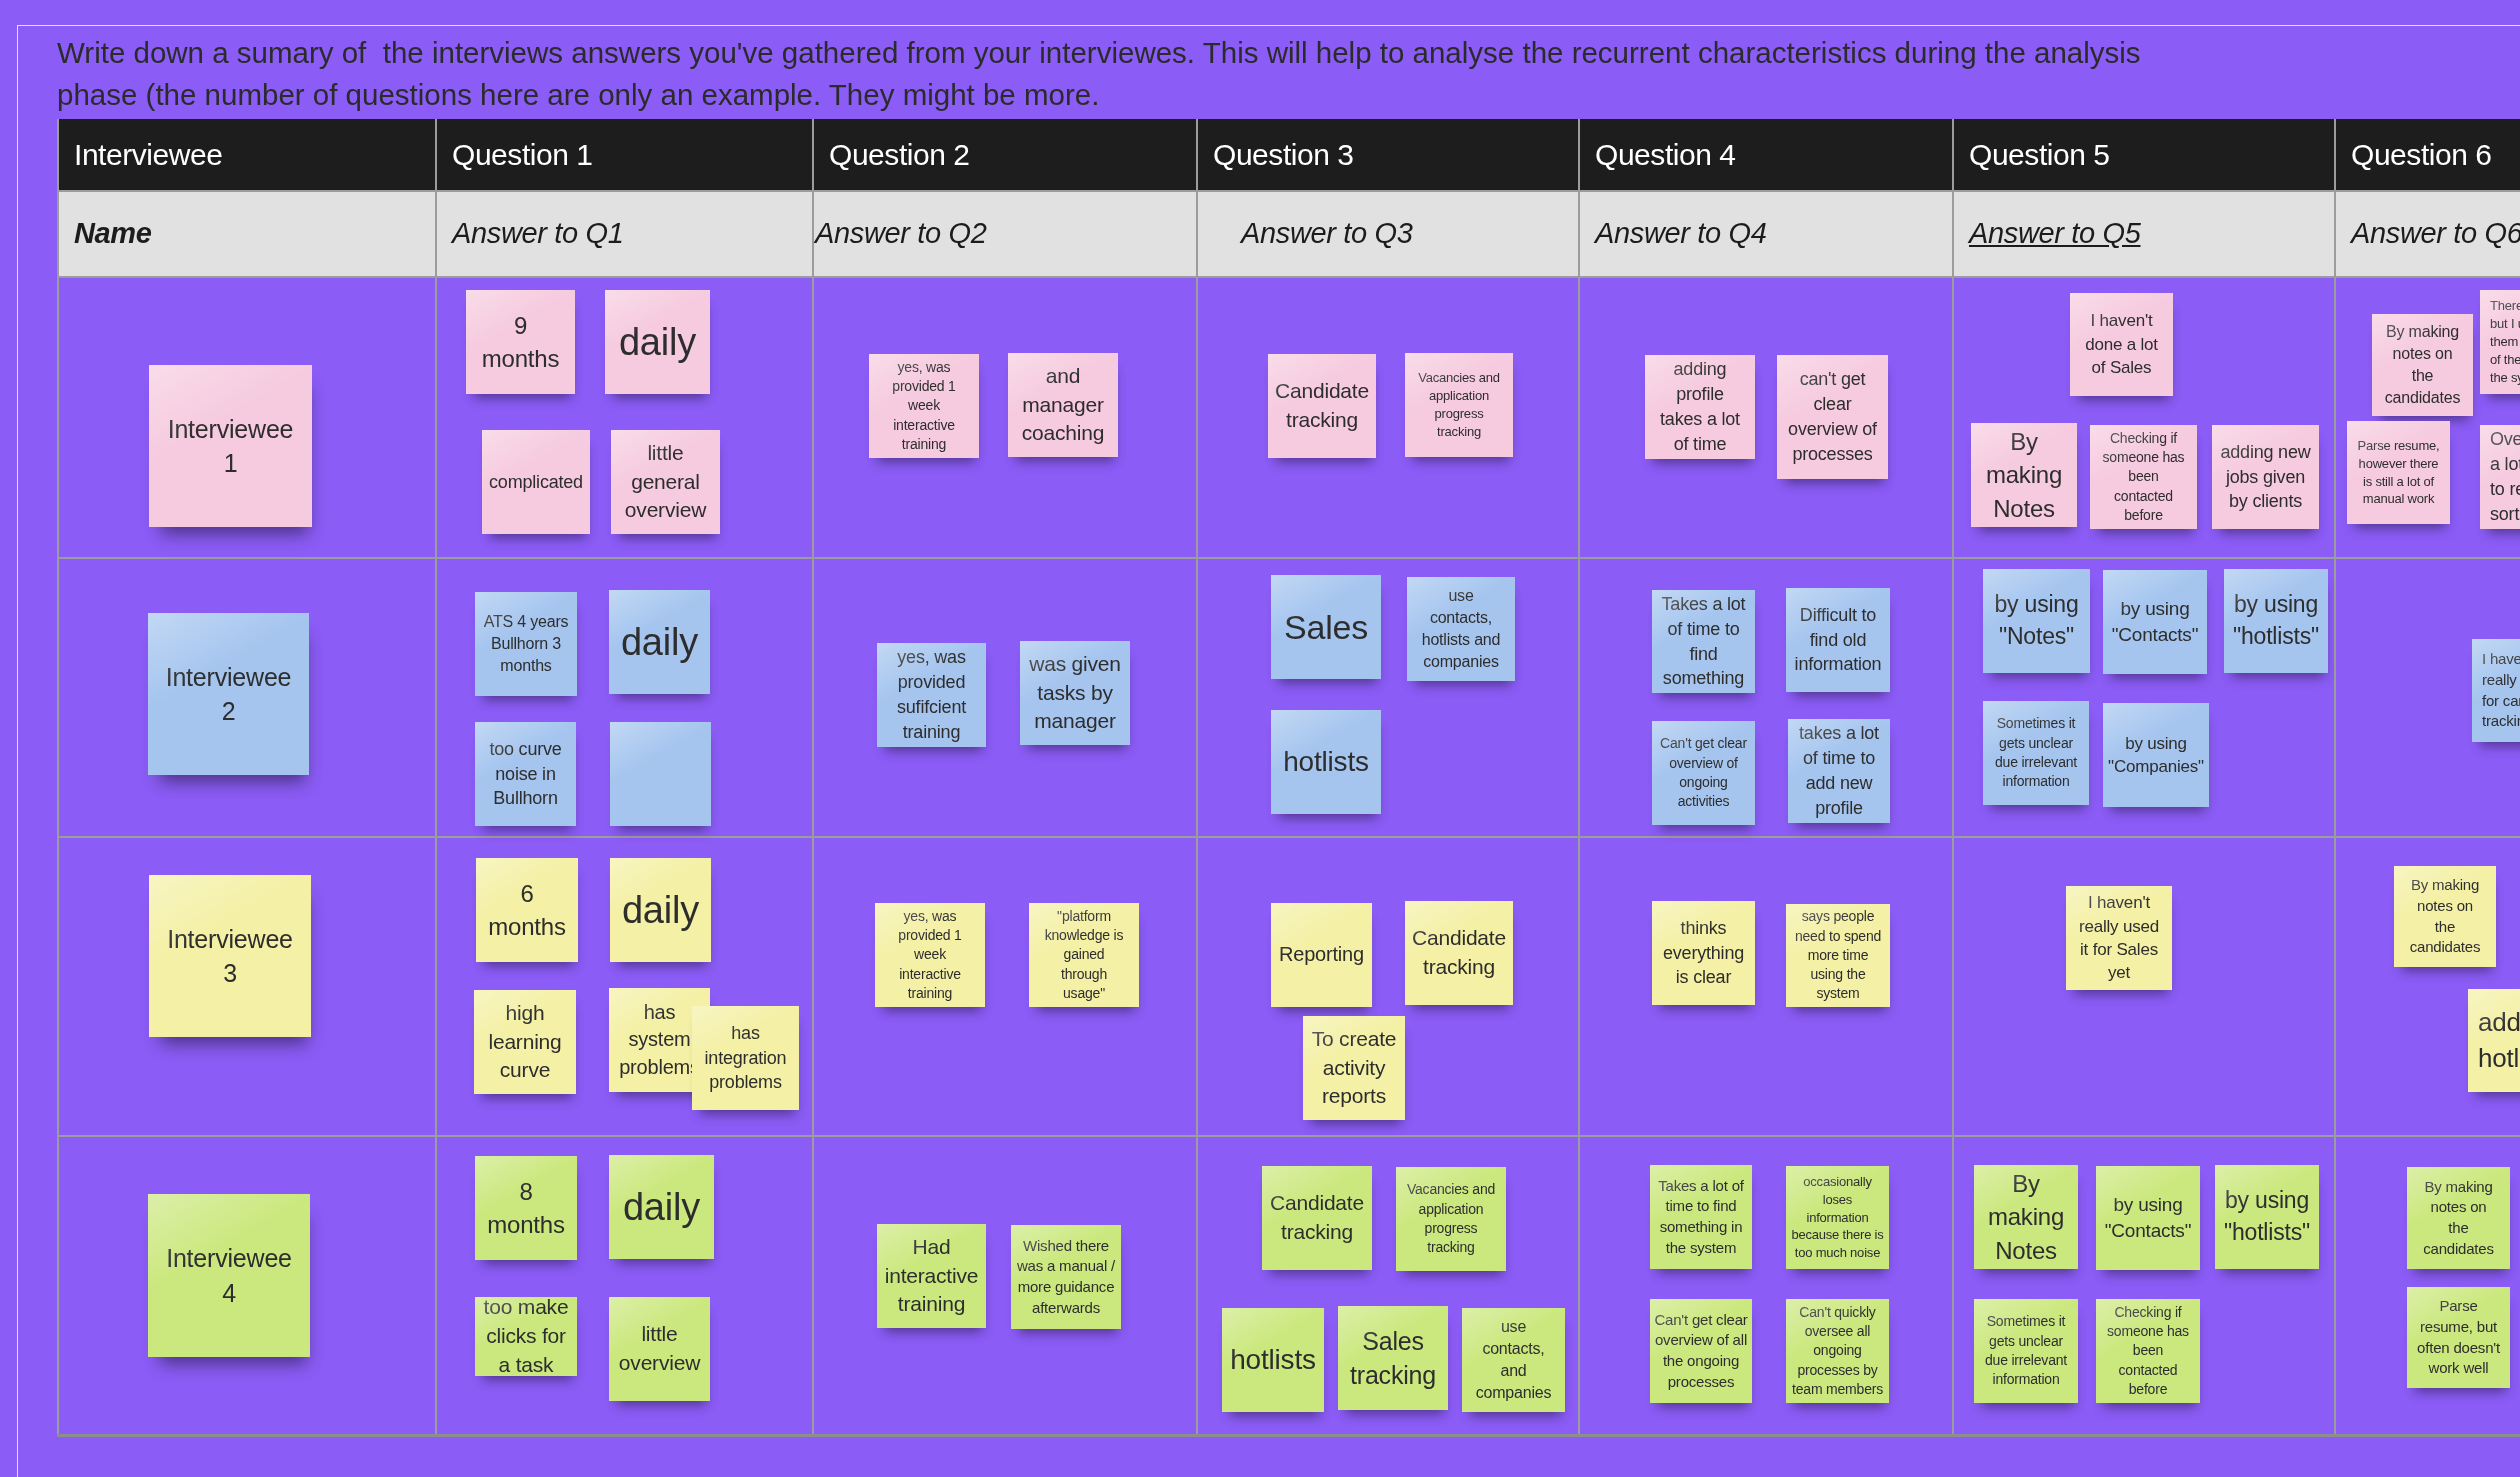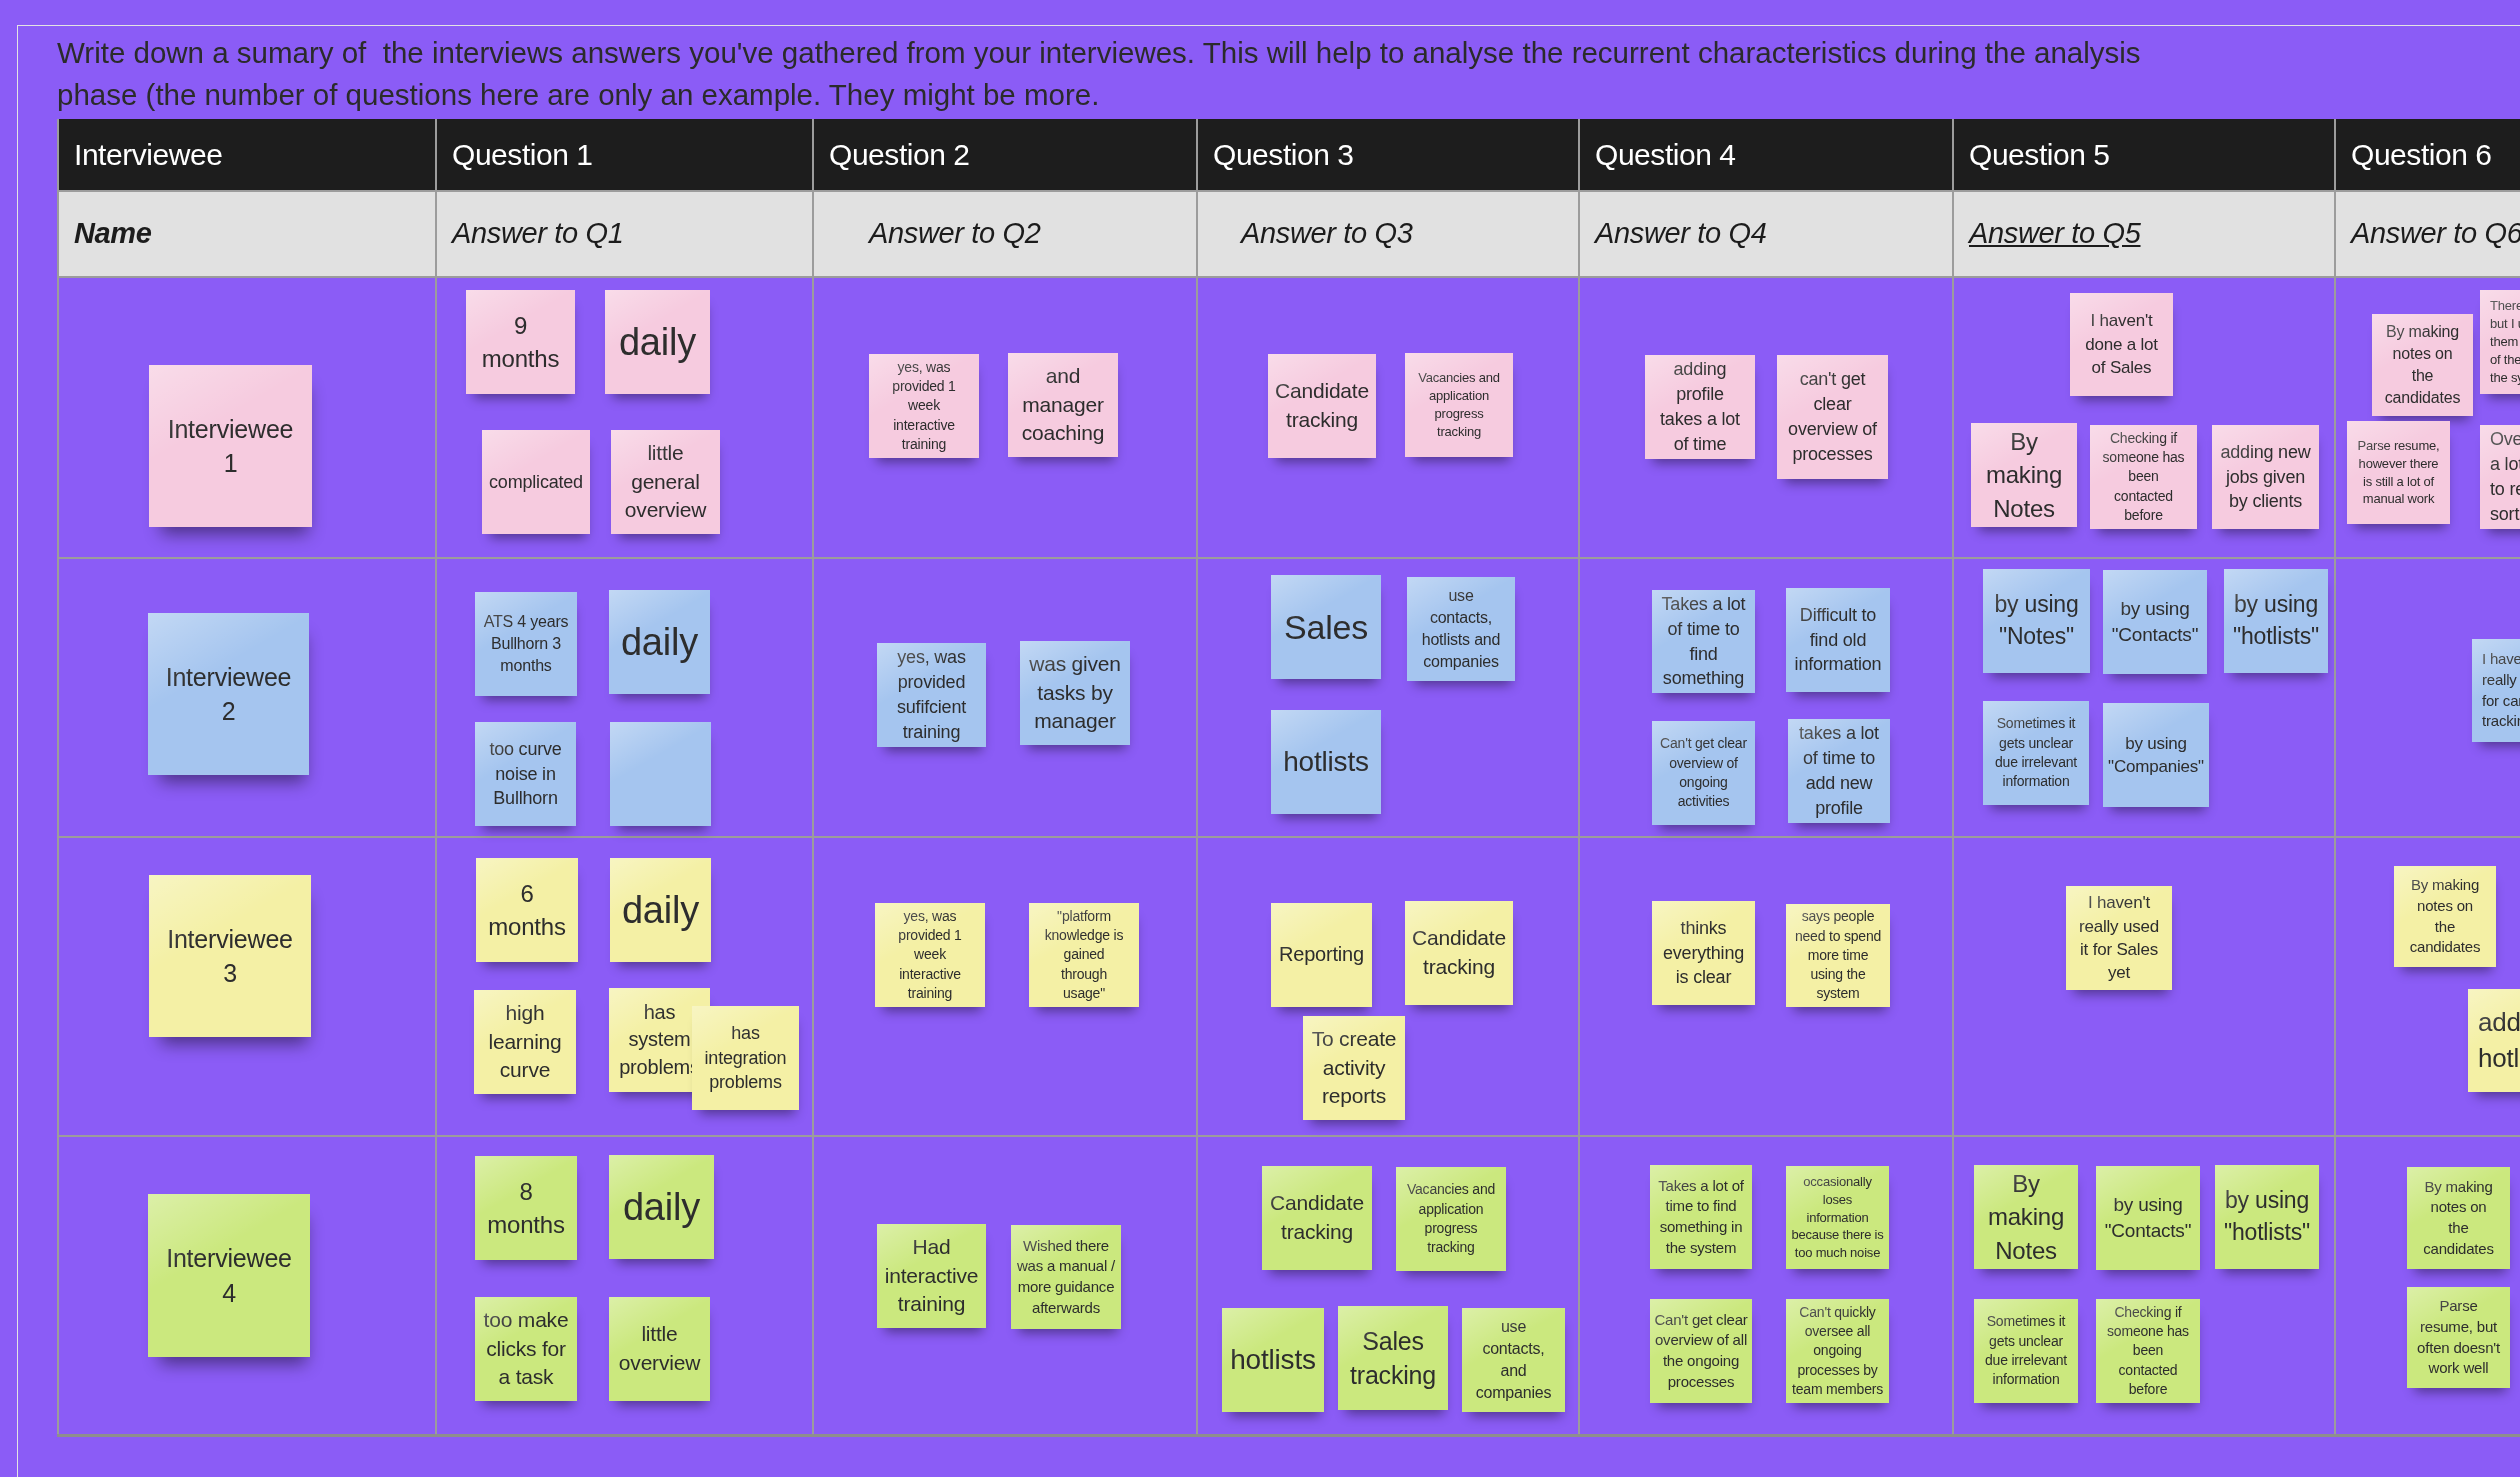--- a/index.html
+++ b/index.html
@@ -68,21 +68,21 @@
       <div class="hline" style="top: 836px;"></div>
       <div class="hline" style="top: 1135px;"></div>
       <div class="hline thick" style="top: 1434px;"></div>
     </div>
   <div id="headers">
       <div class="hcell" style="left: 57px; width: 378px;">Interviewee</div>
       <div class="scell bold" style="left: 57px; width: 378px;">Name</div>
       <div class="hcell" style="left: 435px; width: 372px;">Question 1</div>
       <div class="scell" style="left: 435px; width: 377px;">Answer to Q1</div>
       <div class="hcell" style="left: 812px; width: 384px;">Question 2</div>
-      <div class="scell" style="left: 852px; width: 413px; border-radius: 27px;">Answer to Q2</div>
+      <div class="scell" style="left: 798px; width: 413px; border-radius: 27px;">Answer to Q2</div>
       <div class="hcell" style="left: 1196px; width: 382px;">Question 3</div>
       <div class="scell" style="left: 1224px; width: 382px;">Answer to Q3</div>
       <div class="hcell" style="left: 1578px; width: 374px;">Question 4</div>
       <div class="scell" style="left: 1578px; width: 374px;">Answer to Q4</div>
       <div class="hcell" style="left: 1952px; width: 382px;">Question 5</div>
       <div class="scell" style="left: 1952px; width: 382px; text-decoration: underline;">Answer to Q5</div>
       <div class="hcell" style="left: 2334px; width: 249px;">Question 6</div>
       <div class="scell" style="left: 2334px; width: 249px;">Answer to Q6</div>
     </div>
   <div id="notes">
@@ -248,21 +248,21 @@
 notes on
 the
 candidates</div>
       <div class="note yellow cut" style="left: 2468px; top: 989px; width: 110px; height: 103px; font-size: 26px;">adding
 hotlists</div>
       <div class="note green lg" style="left: 148px; top: 1194px; width: 162px; height: 163px; font-size: 25px;">Interviewee
 4</div>
       <div class="note green" style="left: 475px; top: 1156px; width: 102px; height: 104px; font-size: 24px;">8
 months</div>
       <div class="note green" style="left: 609px; top: 1155px; width: 105px; height: 104px; font-size: 38px;">daily</div>
-      <div class="note green" style="left: 475px; top: 1297px; width: 102px; height: 104px; font-size: 21px;">too make
+      <div class="note green" style="left: 475px; top: 1297px; width: 102px; height: 79px; font-size: 21px;">too make
 clicks for
 a task</div>
       <div class="note green" style="left: 609px; top: 1297px; width: 101px; height: 104px; font-size: 21px;">little
 overview</div>
       <div class="note green" style="left: 877px; top: 1224px; width: 109px; height: 104px; font-size: 21px;">Had
 interactive
 training</div>
       <div class="note green" style="left: 1011px; top: 1225px; width: 110px; height: 104px; font-size: 15px;">Wished there
 was a manual /
 more guidance

